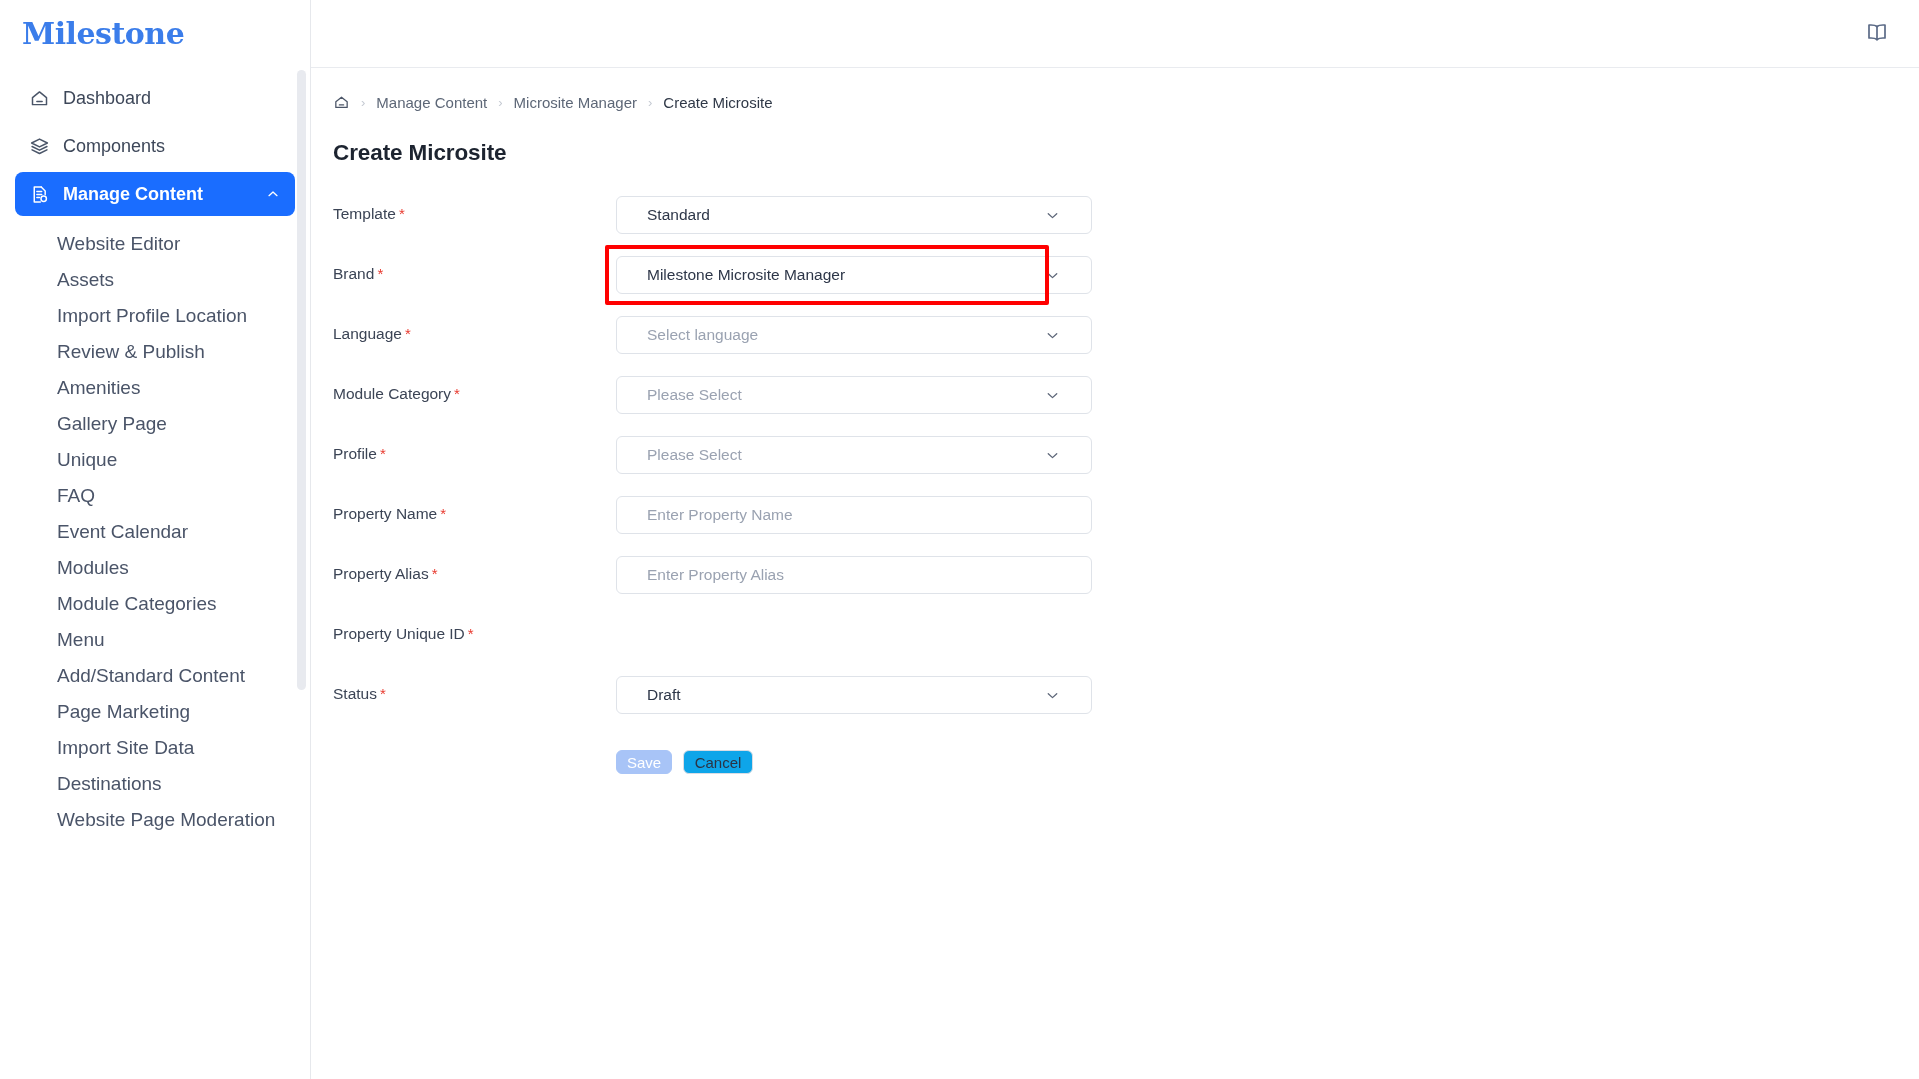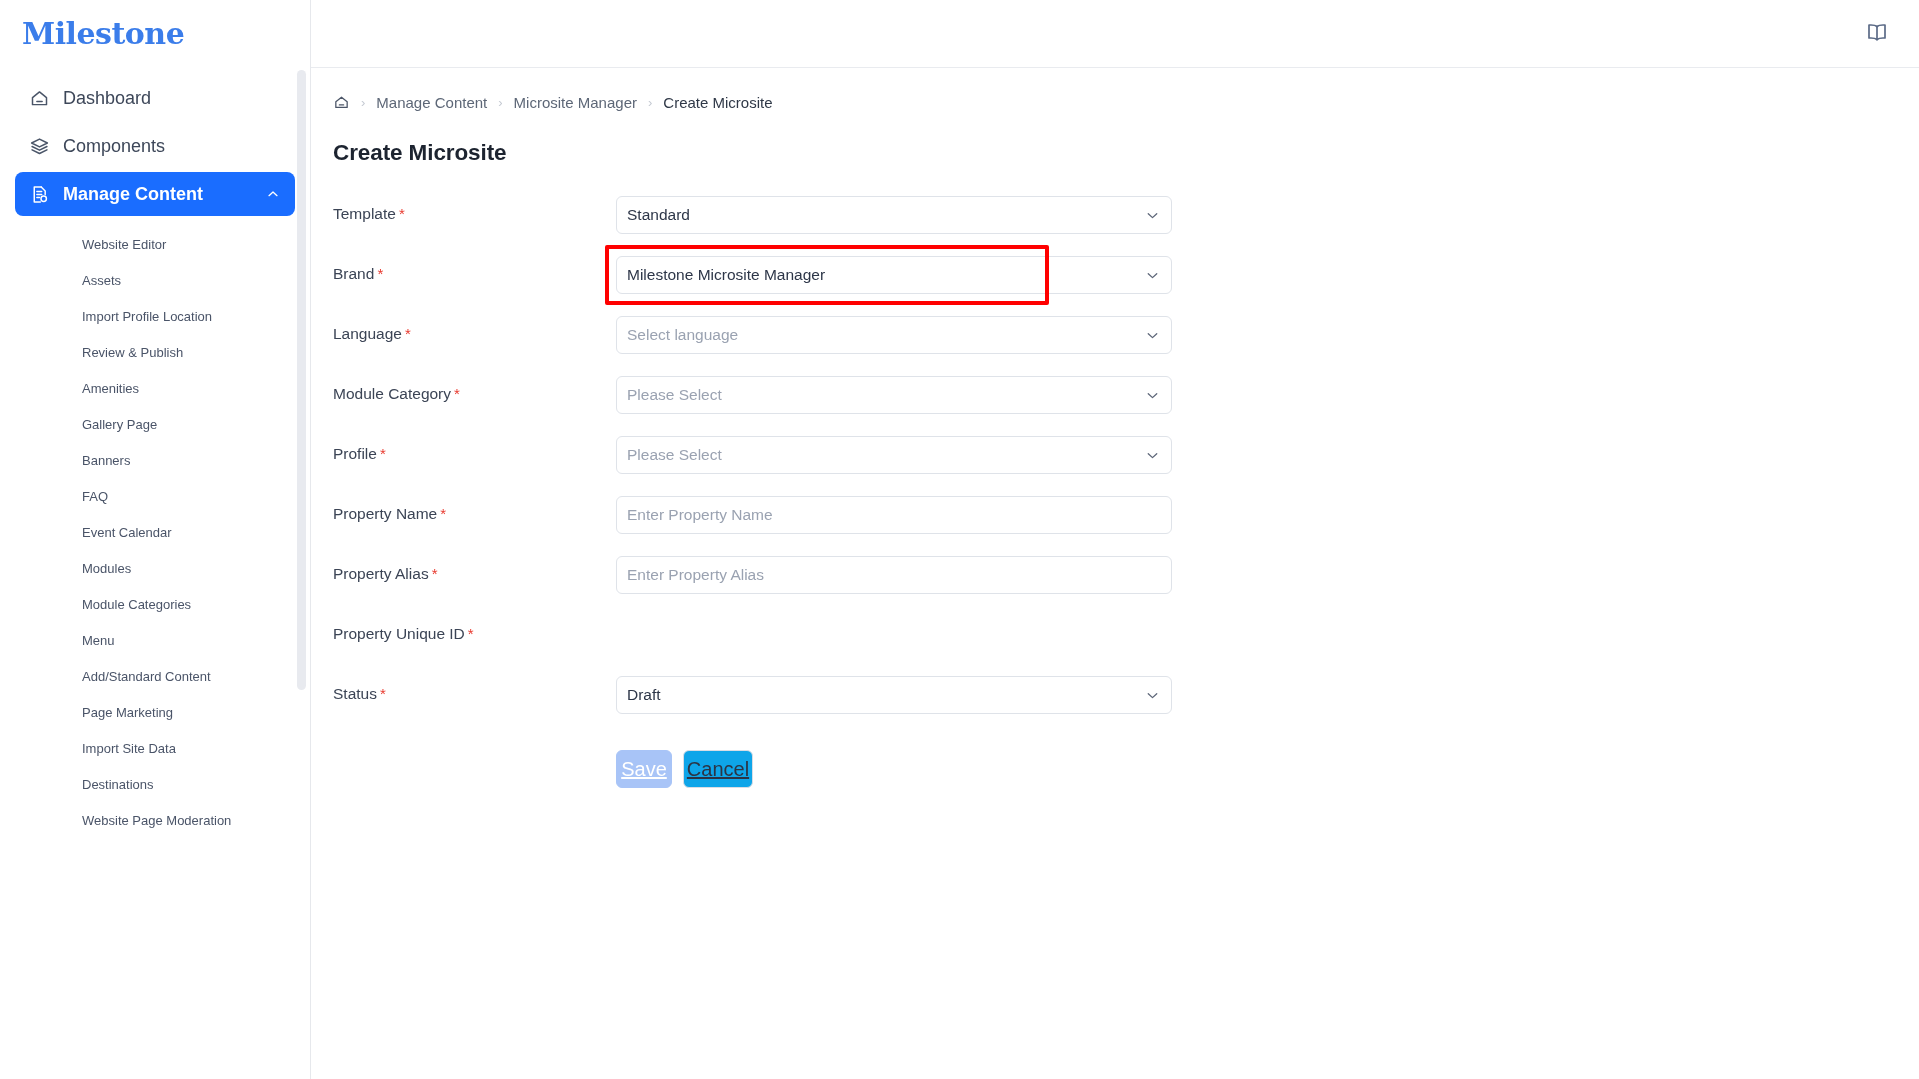--- a/index.html
+++ b/index.html
@@ -70,22 +70,22 @@
     font-weight: 700;
   }
   .nav-item.active .ic { color: #ffffff; }
   .nav-item.active .chev { color: #ffffff; }
 
   .sub-list { padding: 6px 0 0 0; }
   .sub-item {
     height: 36px;
     display: flex;
     align-items: center;
-    padding-left: 82px;
-    font-size: 13px;
+    padding-left: 57px;
+    font-size: 19px;
     color: #4a5468;
     cursor: pointer;
     white-space: nowrap;
   }
 
   .sb-track {
     position: absolute;
     left: 297px;
     top: 70px;
     width: 9px;
@@ -159,28 +159,28 @@
     font-size: 15.5px;
     color: #3b4455;
     padding-top: 9px;
     white-space: nowrap;
   }
   .req { color: #e8392e; font-size: 15px; margin-left: 3px; }
 
   .fctrl { width: 520px; flex: 0 0 520px; position: relative; }
 
   .ctl {
-    width: 556px;
+    width: 476px;
     height: 38px;
     border: 1px solid #dfe3e9;
     border-radius: 6px;
     background: #ffffff;
     display: flex;
     align-items: center;
-    padding: 0 10px;
+    padding: 0 30px;
     font-size: 15.5px;
     color: #2d3648;
     cursor: pointer;
     position: relative;
   }
   .ctl.input { cursor: text; }
   .ctl .val { flex: 1 1 auto; white-space: nowrap; overflow: hidden; }
   .ctl .ph { flex: 1 1 auto; color: #9aa2b1; white-space: nowrap; }
   .ctl .caret {
     flex: 0 0 16px;
@@ -202,29 +202,28 @@
   }
   .fctrl.hl { }
 
   .btn-row {
     display: flex;
     align-items: center;
     margin-top: 14px;
     padding-left: 283px;
   }
   .btn {
-    height: 38px;
+    height: 24px;
     border-radius: 6px;
-    font-size: 20px;
+    font-size: 15px;
     display: flex;
     align-items: center;
     justify-content: center;
     cursor: pointer;
     font-family: "Liberation Sans", sans-serif;
-    text-decoration: underline;
   }
   .btn-save {
     background: #a8c4f7;
     color: #ffffff;
     border: 1px solid #a8c4f7;
     width: 56px;
     margin-right: 11px;
   }
   .btn-cancel {
     background: #0ea5e9;
@@ -284,21 +283,21 @@
             </span>
           </div>
         </div>
       <div class="sub-list" id="sub-list">
           <div class="sub-item">Website Editor</div>
           <div class="sub-item">Assets</div>
           <div class="sub-item">Import Profile Location</div>
           <div class="sub-item">Review &amp; Publish</div>
           <div class="sub-item">Amenities</div>
           <div class="sub-item">Gallery Page</div>
-          <div class="sub-item">Banners</div>
+          <div class="sub-item">Unique</div>
           <div class="sub-item">FAQ</div>
           <div class="sub-item">Event Calendar</div>
           <div class="sub-item">Modules</div>
           <div class="sub-item">Module Categories</div>
           <div class="sub-item">Menu</div>
           <div class="sub-item">Add/Standard Content</div>
           <div class="sub-item">Page Marketing</div>
           <div class="sub-item">Import Site Data</div>
           <div class="sub-item">Destinations</div>
           <div class="sub-item">Website Page Moderation</div>

